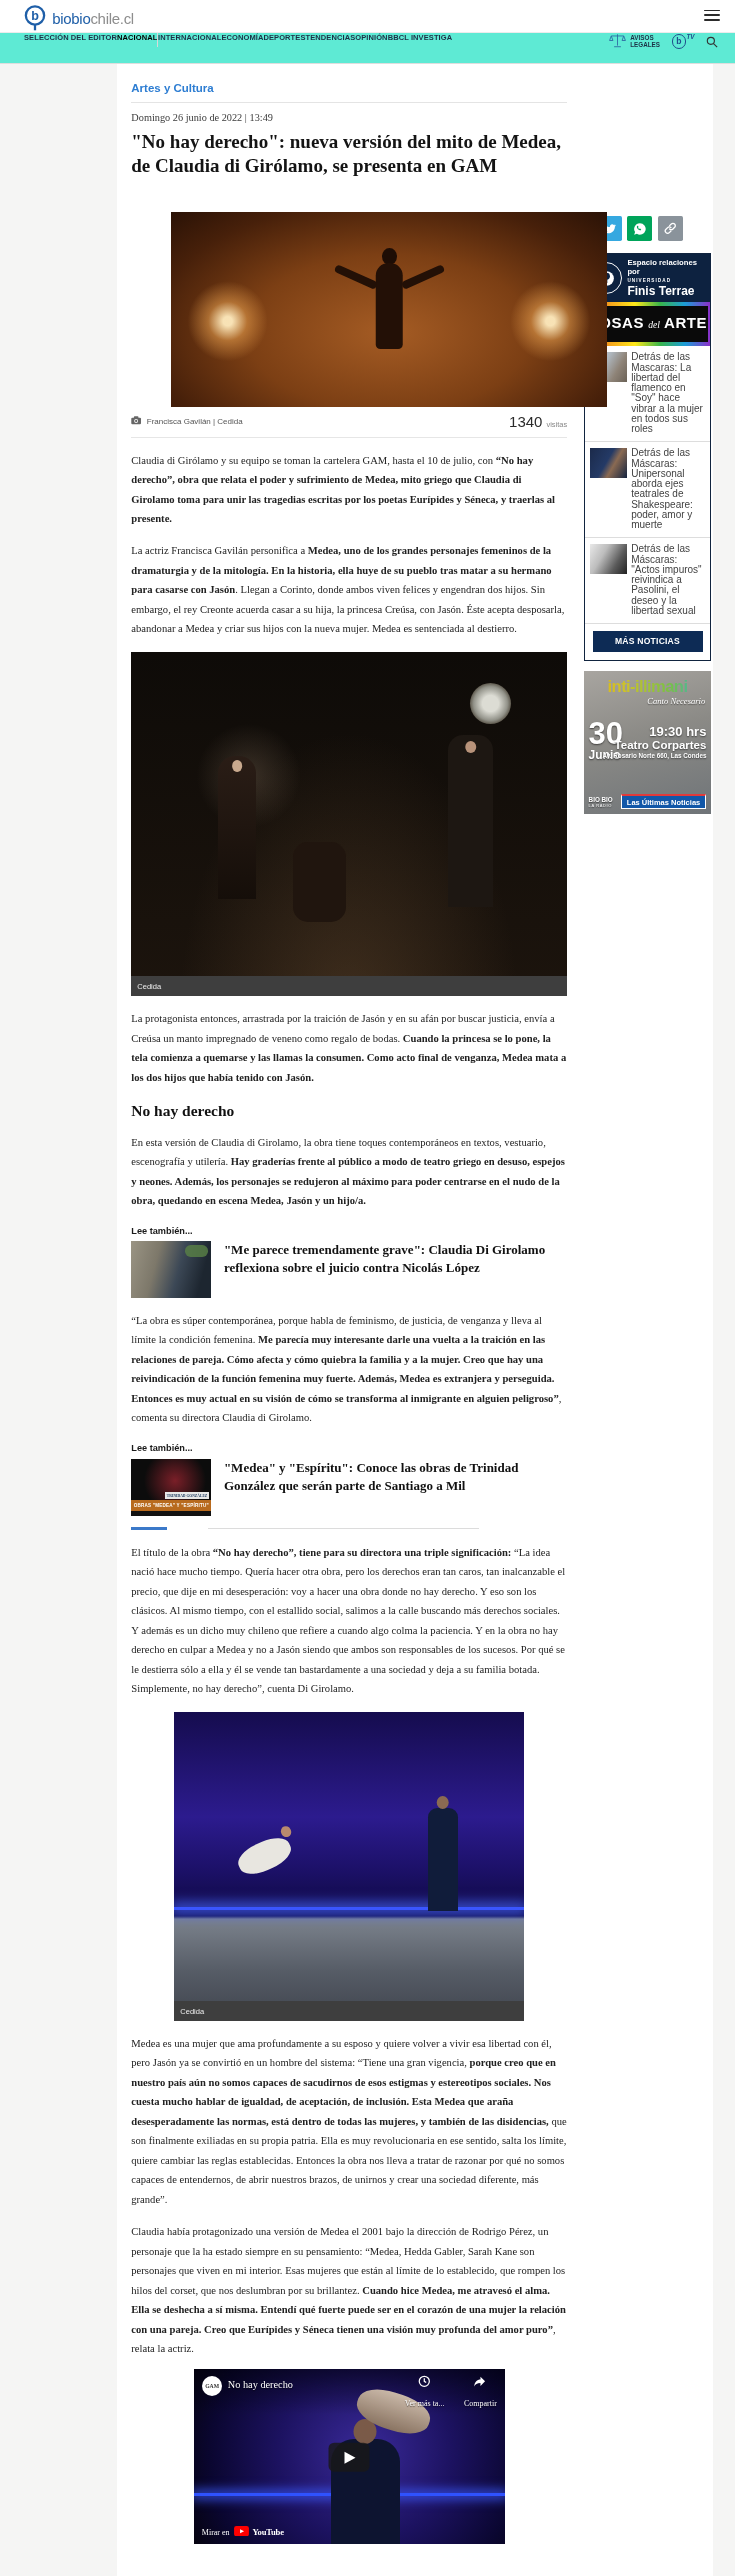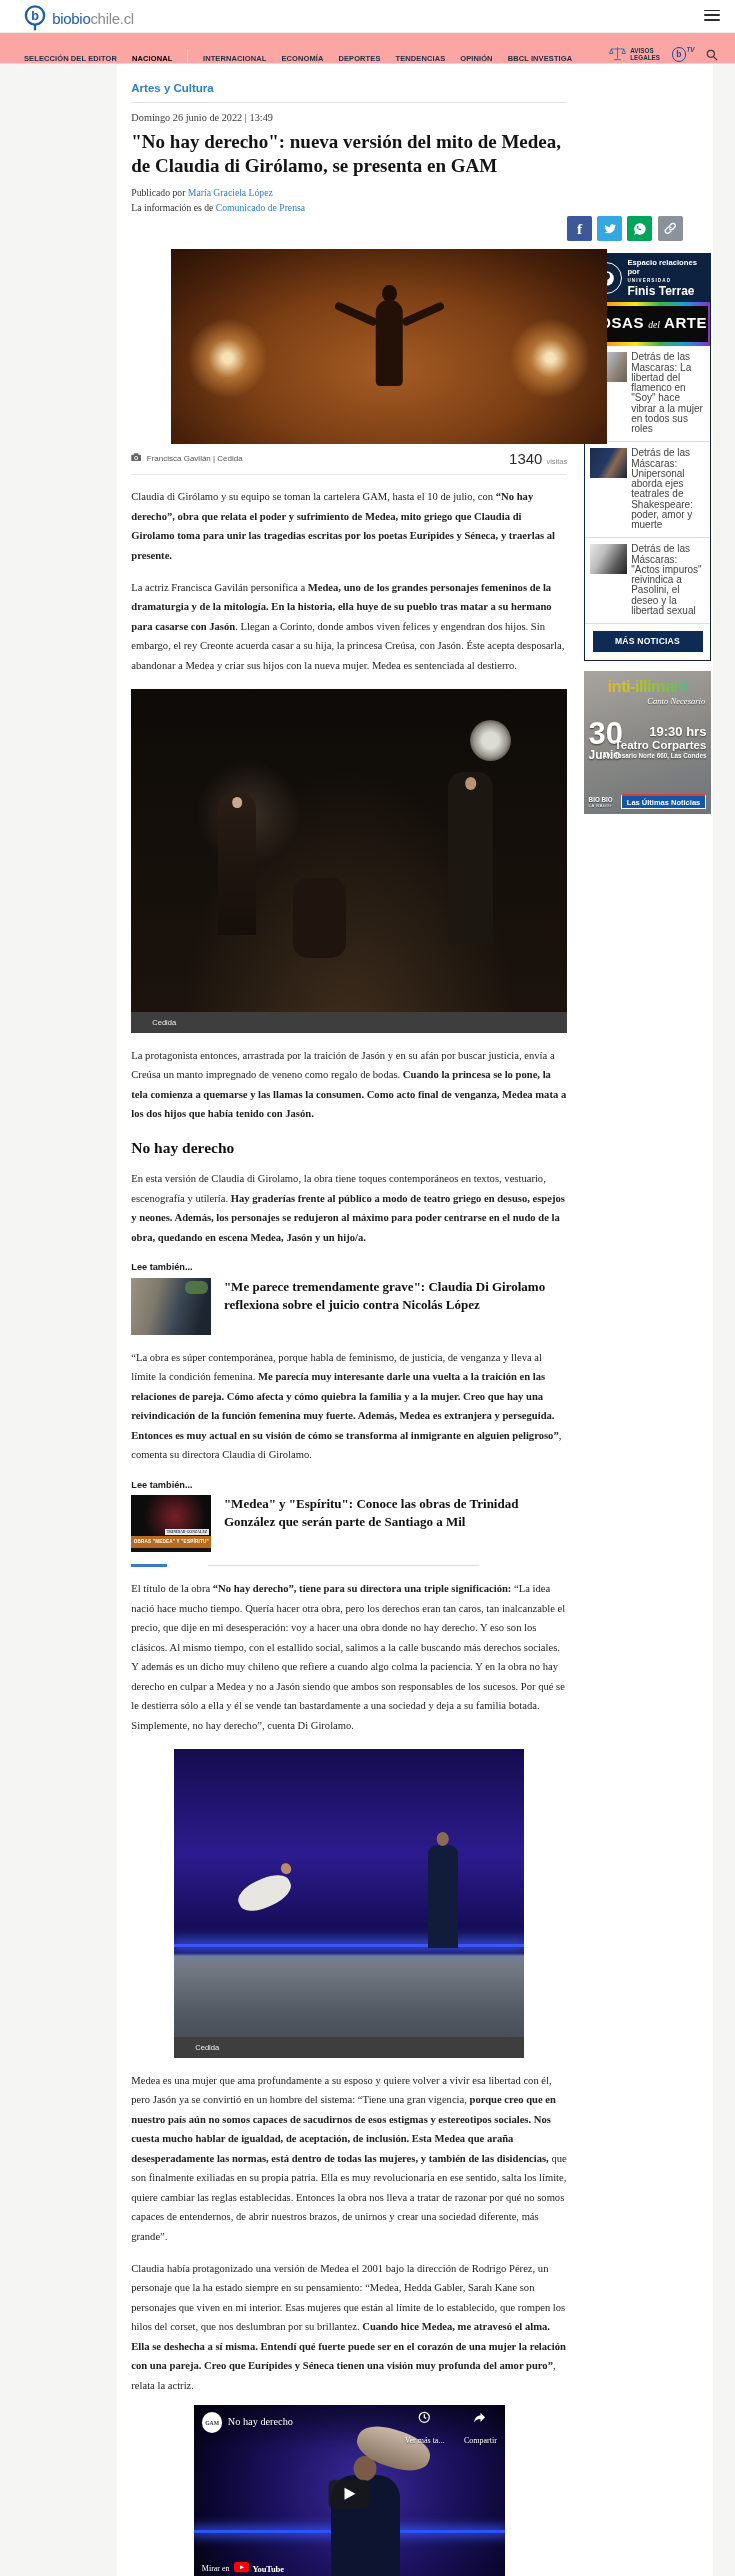--- a/index.html
+++ b/index.html
@@ -6,21 +6,21 @@
   .page{position:relative;width:735px;height:2576px;background:#f5f5f4;overflow:hidden;font-family:"Liberation Sans",sans-serif;}
   
   .topbar{position:relative;height:32px;background:#fff;}
   .logo{position:absolute;left:23px;top:4px;display:flex;align-items:center;gap:5.2px;cursor:pointer;}
   .logo-text{font-size:15px;font-weight:normal;letter-spacing:-0.3px;line-height:26px;}
   .logo-text .lb{color:#1f5fa8;}
   .logo-text .lg{color:#8d8d8d;}
   .hamburger{position:absolute;right:15px;top:9.7px;width:16px;cursor:pointer;}
   .hamburger span{display:block;height:1.7px;background:#2b2b2b;border-radius:1.1px;margin-bottom:2.9px;}
   
-  .mainnav{height:30px;background:#fca5a5;border-top:0.6px solid #ececec;border-bottom:0.6px solid #dedede;display:flex;align-items:flex-end;padding:0 17px 0 24px;gap:15px;}
+  .mainnav{height:30px;background:#5eead4;border-top:0.6px solid #ececec;border-bottom:0.6px solid #dedede;display:flex;align-items:flex-start;padding:0 17px 0 24px;}
   .nav-item{font-size:7.5px;font-weight:700;color:#1c2f45;letter-spacing:0.1px;text-decoration:none;white-space:nowrap;cursor:pointer;}
   .nav-item.active{color:#000;font-weight:800;}
   .nav-sep{width:0.6px;height:13.8px;background:#d9d9d9;}
   .nav-right{margin-left:auto;display:flex;align-items:center;gap:11.5px;}
   .legal{display:flex;align-items:center;gap:4px;cursor:pointer;}
   .legal .ltxt{font-size:6.3px;font-weight:700;color:#1c2f45;line-height:6.9px;}
   .btv{position:relative;width:23px;height:17px;cursor:pointer;}
   .btv .bcirc{position:absolute;left:0;top:1.1px;width:12.6px;height:12.6px;border:1.7px solid #1f4e8c;border-radius:50%;display:grid;place-items:center;font-weight:bold;font-size:8.6px;color:#1f4e8c;}
   .btv sup{position:absolute;right:0;top:0;font-size:6.3px;font-style:italic;font-weight:bold;color:#1f4e8c;}
   .searchbtn{cursor:pointer;display:grid;place-items:center;}
@@ -65,21 +65,21 @@
   
   .photo{position:relative;overflow:hidden;}
   .photo2{width:436px;height:344px;margin-top:13.8px;
     background:
       radial-gradient(circle at 27% 36%, rgba(200,170,140,.22), transparent 52px),
       radial-gradient(ellipse at 50% 106%, rgba(130,95,60,.35), transparent 55%),
       linear-gradient(#0e0b08,#1c140d);}
   .photo3{width:350px;height:309px;margin:13.8px auto 0 auto;
     background:
       linear-gradient(180deg,#150c4e 0%,#2c1b8e 34%,#1b1066 52%,#0e0940 66%,#7b828c 67%,#565c66 84%,#3f444d 100%);}
-  .ph-cap{position:absolute;left:0;right:0;bottom:0;height:20.6px;background:#3e3e3e;color:#eee;font-family:"Liberation Sans",sans-serif;font-size:7.5px;display:flex;align-items:center;padding-left:21px;}
+  .ph-cap{position:absolute;left:0;right:0;bottom:0;height:20.6px;background:#3e3e3e;color:#eee;font-family:"Liberation Sans",sans-serif;font-size:7.5px;display:flex;align-items:center;padding-left:6px;}
   .p2-figL{position:absolute;left:20%;top:30%;width:38px;height:143px;border-radius:17px 17px 0 0;background:linear-gradient(#2a1d16,#150e09);}
   .p2-figL::before{content:"";position:absolute;left:50%;top:4.6px;transform:translateX(-50%);width:9.7px;height:11.5px;border-radius:50%;background:#c9a98e;}
   .p2-figM{position:absolute;left:37%;top:55%;width:53px;height:80px;border-radius:15px;background:#20150e;}
   .p2-figR{position:absolute;right:17%;top:24%;width:45px;height:172px;border-radius:15px 15px 0 0;background:#1d1712;}
   .p2-figR::before{content:"";position:absolute;left:50%;top:5.7px;transform:translateX(-50%);width:11.5px;height:12.6px;border-radius:50%;background:#b8937a;}
   .p2-disc{position:absolute;right:13%;top:9%;width:41px;height:41px;border-radius:50%;background:radial-gradient(circle,#dcdcd4 28%,#93938a 58%,#41392c 78%);}
   .p3-glow{position:absolute;left:0;right:0;top:63%;height:3.4px;background:#3a56ff;box-shadow:0 0 12.6px 4.6px rgba(70,100,255,.85);}
   .p3-woman{position:absolute;left:18%;top:42%;width:55px;height:27.5px;border-radius:45%;background:#e8e6e0;transform:rotate(-24deg);}
   .p3-woman::before{content:"";position:absolute;right:-6.9px;top:-4.6px;width:10.3px;height:10.3px;border-radius:50%;background:#b98a6e;}
   .p3-man{position:absolute;right:19%;top:31%;width:30px;height:103px;border-radius:9.2px 9.2px 0 0;background:#101c3a;}
@@ -293,24 +293,20 @@
         </div>
         <div class="ad-lun">Las Últimas Noticias</div>
       </div>
     </aside>
 
     <article class="article">
       <a class="category">Artes y Cultura</a>
       <hr class="head-divider">
       <div class="date">Domingo 26 junio de 2022 | 13:49</div>
       <h1 class="title">"No hay derecho": nueva versión del mito de Medea, de Claudia di Girólamo, se presenta en GAM</h1>
-      <div class="byline">
-        <span>Publicado por </span><a>María Graciela López</a><br>
-        <span>La información es de </span><a>Comunicado de Prensa</a>
-      </div>
 
       <figure class="hero" style="margin-bottom:0">
         <div class="hero-fig">
           <div class="head"></div>
             <div class="torso"></div>
             <div class="arm l"></div>
             <div class="arm r"></div>
         </div>
       </figure>
       <div class="cap-row">

